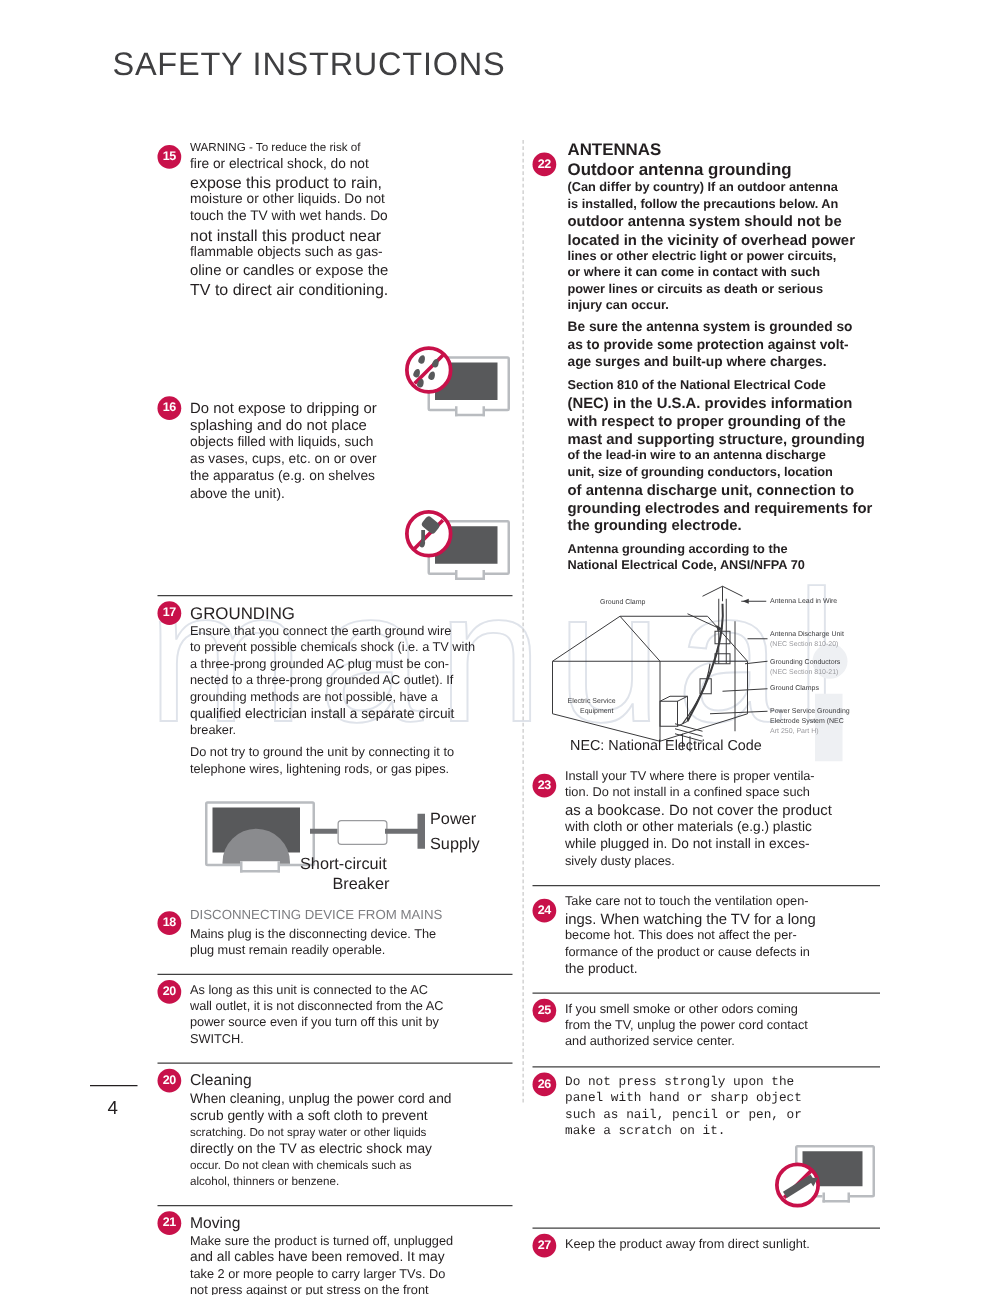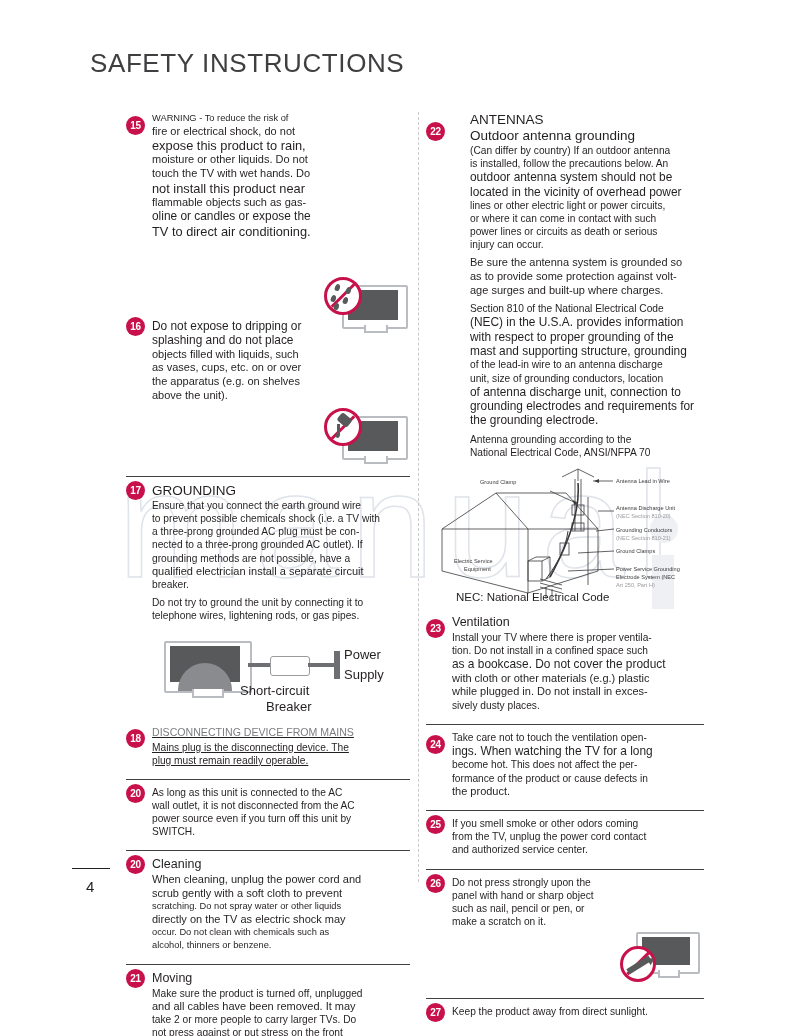--- a/index.html
+++ b/index.html
@@ -33,21 +33,21 @@
     white-space: nowrap;
     user-select: none;
     pointer-events: none;
     z-index: 0;
   }
 
   
   #page-title {
     position: absolute;
     left: 90px;
-    top: 48px;
+    top: 36px;
     font-size: 26px;
     letter-spacing: 0.6px;
     color: #3f3f41;
     font-weight: 400;
     z-index: 2;
   }
 
   
   .column {
     position: absolute;
@@ -296,21 +296,21 @@
     <div style="position:absolute; left:182px; top:28px; width:28px; height:4px; background:#6e6f72;"></div>
 
     <div style="position:absolute; left:208px; top:16px; width:6px; height:28px; background:#6e6f72;"></div>
 
     <div class="plabel" style="left:218px; top:12px;">Power</div>
     <div class="plabel" style="left:218px; top:32px;">Supply</div>
     <div class="plabel" style="left:114px; top:48px;">Short-circuit</div>
     <div class="plabel" style="left:140px; top:64px;">Breaker</div>
   </div>
 
-  <div class="item" style="margin-top:2px;text-decoration:underline;">
+  <div class="item" style="margin-top:2px;">
     <div class="bullet">18</div>
     <div class="body">
       <div class="sub-head" style="font-size:10.6px; color:#7c7d80;">DISCONNECTING DEVICE FROM MAINS</div>
       <span class="ln s10">Mains plug is the disconnecting device. The</span>
       <span class="ln s10">plug must remain readily operable.</span>
     </div>
   </div>
 
   <div class="item" style="margin-top:8px;">
     <div class="bullet">20</div>
@@ -346,21 +346,21 @@
 
     </div>
   </div>
 
 </div>
 
 <div id="right-column" class="column">
 
   <div class="item no-rule">
     <div class="bullet" style="top:10px;">22</div>
-    <div class="body" style="margin-left:44px;">
+    <div class="body" style="margin-left:28px;font-weight:bold;">
       <div class="sub-head big">ANTENNAS</div>
       <div class="sub-head big">Outdoor antenna grounding</div>
       <span class="ln s10">(Can differ by country) If an outdoor antenna</span>
       <span class="ln s10">is installed, follow the precautions below. An</span>
       <span class="ln s12">outdoor antenna system should not be</span>
       <span class="ln s12">located in the vicinity of overhead power</span>
       <span class="ln s10">lines or other electric light or power circuits,</span>
       <span class="ln s10">or where it can come in contact with such</span>
       <span class="ln s10">power lines or circuits as death or serious</span>
       <span class="ln s10">injury can occur.</span>
@@ -449,21 +449,20 @@
     <div class="dlabel dlabel-faint" style="left:188px; top:115px;">Art 250, Part H)</div>
     <div class="dlabel" style="left:26px; top:91px;">Electric Service</div>
     <div class="dlabel" style="left:36px; top:99px;">Equipment</div>
 
     <div class="nec-caption" style="left:28px; top:124px;">NEC: National Electrical Code</div>
   </div>
 
   <div class="item" style="margin-top:4px;">
     <div class="bullet">23</div>
     <div class="body">
-      <div class="sub-head">Ventilation</div>
       <span class="ln s10">Install your TV where there is proper ventila-</span>
       <span class="ln s10">tion. Do not install in a confined space such</span>
       <span class="ln s12">as a bookcase. Do not cover the product</span>
       <span class="ln s11">with cloth or other materials (e.g.) plastic</span>
       <span class="ln s11">while plugged in. Do not install in exces-</span>
       <span class="ln s10">sively dusty places.</span>
     </div>
   </div>
 
   <div class="item" style="margin-top:8px;">
@@ -481,21 +480,21 @@
     <div class="bullet">25</div>
     <div class="body">
       <span class="ln s10">  If you smell smoke or other odors coming</span>
       <span class="ln s10">from the TV, unplug the power cord contact</span>
       <span class="ln s10">and authorized service center.</span>
     </div>
   </div>
 
   <div class="item" style="margin-top:8px; min-height:58px;">
     <div class="bullet">26</div>
-    <div class="body" style="width:175px;">
+    <div class="body" style="width:175px;font-family:Liberation Mono, monospace;">
       <span class="ln s10">Do not press strongly upon the</span>
       <span class="ln s10">panel with hand or sharp object</span>
       <span class="ln s10">such as nail, pencil or pen, or</span>
       <span class="ln s10">make a scratch on it.</span>
     </div>
 
     <div class="fig tv-icon" style="left:192px; top:2px; width:82px; height:58px;">
       <div class="tv-body" style="left:18px; top:2px;  width:60px; height:38px;"></div>
       <div class="tv-screen" style="left:24px; top:7px;  width:48px; height:28px;"></div>
       <div class="tv-stand" style="left:40px; top:40px; width:18px; height:6px;"></div>

